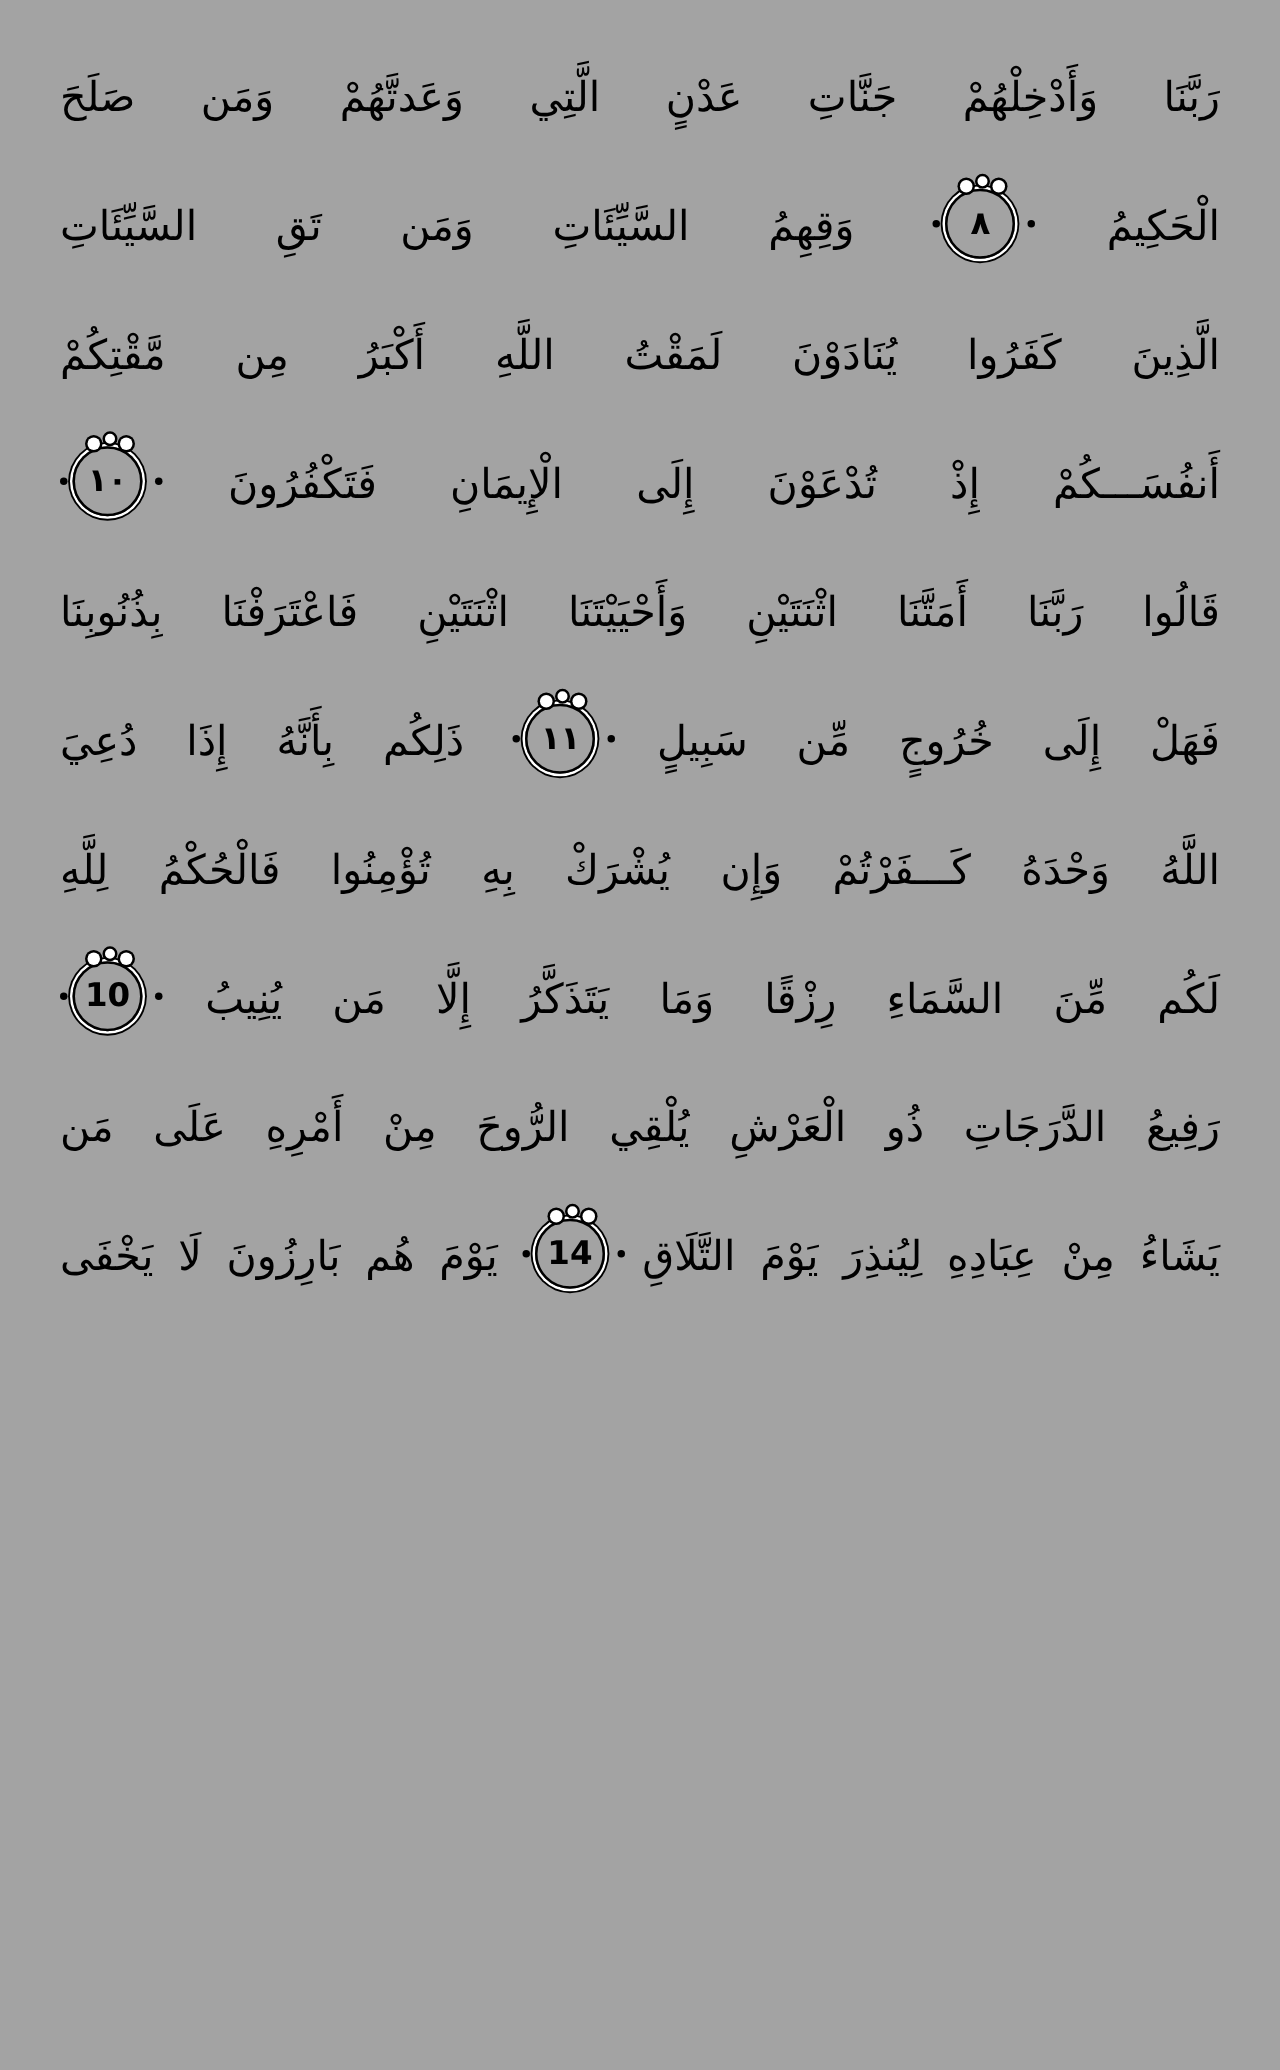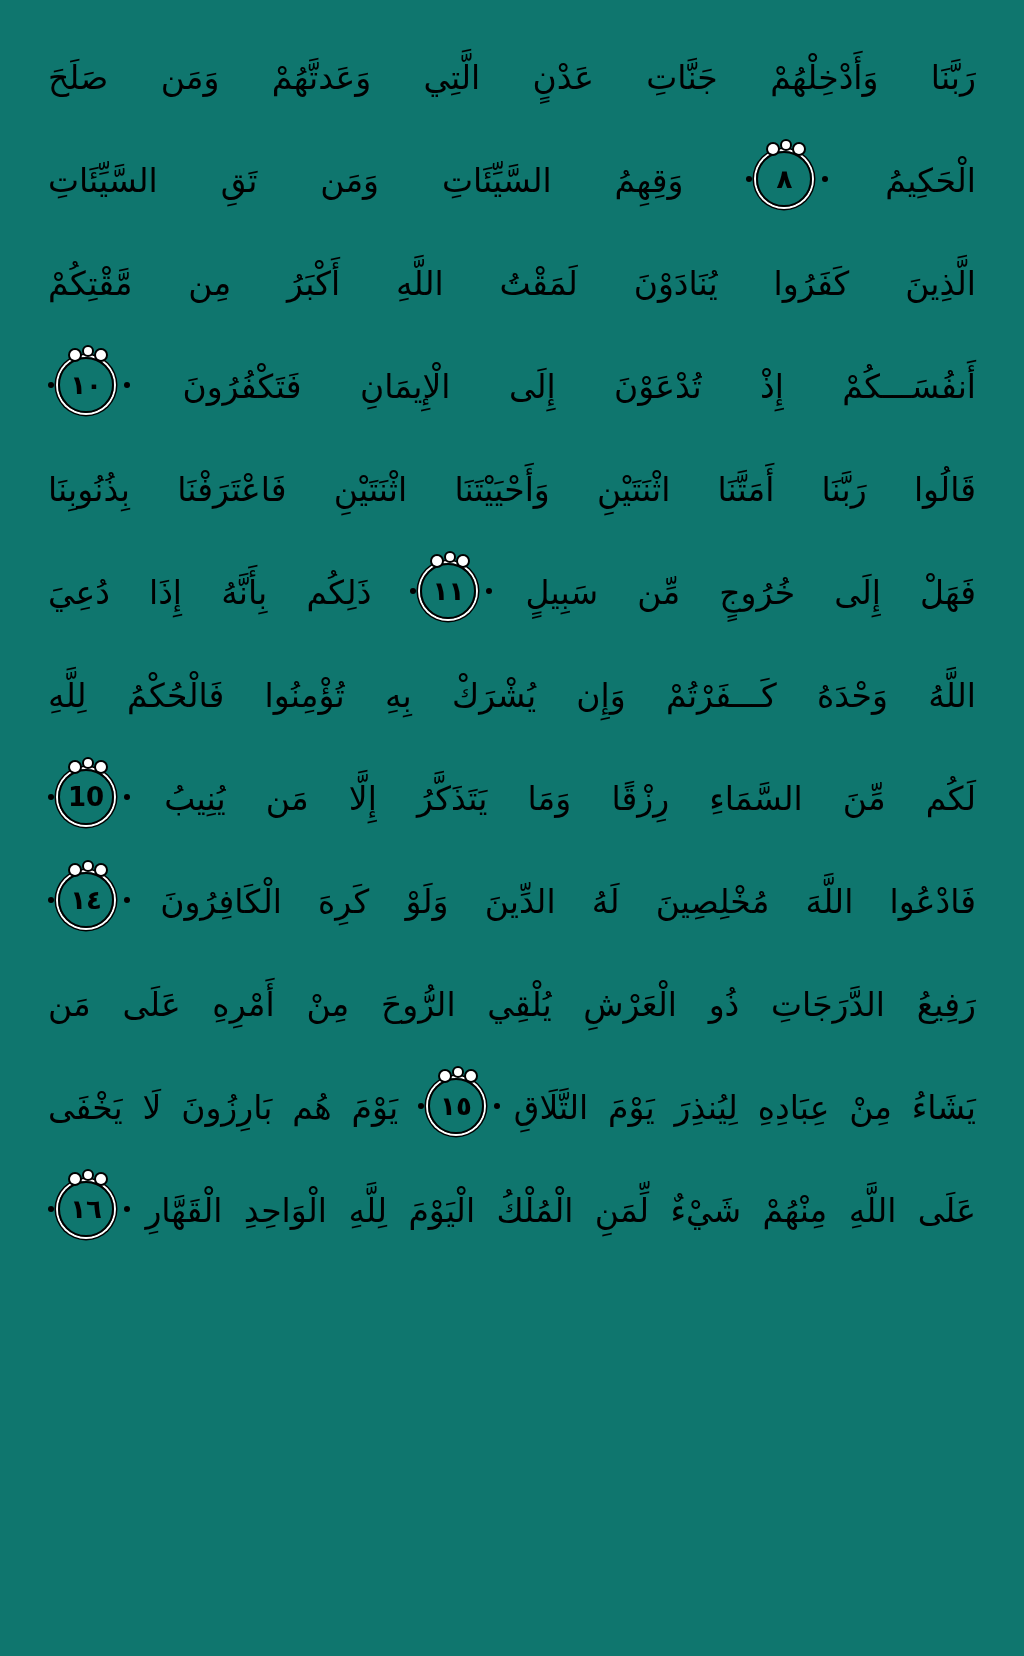--- a/index.html
+++ b/index.html
@@ -5,21 +5,21 @@
   html, body {
     margin: 0;
     padding: 0;
     background: #ffffff;
   }
   .page {
     position: relative;
     box-sizing: border-box;
     width: 1024px;
     height: 1656px;
-    background: #0f766e;
+    background: #a3a3a3;
     padding: 26px 48px 0 48px;
     direction: rtl;
     font-family: "DejaVu Sans", sans-serif;
     color: #000000;
     overflow: hidden;
   }
   .line {
     height: 103px;
     line-height: 103px;
     font-size: 33px;
@@ -89,18 +89,16 @@
 <div class="page">
   <div id="lines-container">
       <div class="line"><span class="text-seg">رَبَّنَا وَأَدْخِلْهُمْ جَنَّاتِ عَدْنٍ الَّتِي وَعَدتَّهُمْ وَمَن صَلَحَ</span></div>
       <div class="line"><span class="text-seg">الْحَكِيمُ</span> <span class="ayah-marker"><span class="ayah-num">٨</span></span> <span class="text-seg">وَقِهِمُ السَّيِّئَاتِ وَمَن تَقِ السَّيِّئَاتِ</span></div>
       <div class="line"><span class="text-seg">الَّذِينَ كَفَرُوا يُنَادَوْنَ لَمَقْتُ اللَّهِ أَكْبَرُ مِن مَّقْتِكُمْ</span></div>
       <div class="line"><span class="text-seg">أَنفُسَـــكُمْ إِذْ تُدْعَوْنَ إِلَى الْإِيمَانِ فَتَكْفُرُونَ</span> <span class="ayah-marker"><span class="ayah-num">١٠</span></span></div>
       <div class="line"><span class="text-seg">قَالُوا رَبَّنَا أَمَتَّنَا اثْنَتَيْنِ وَأَحْيَيْتَنَا اثْنَتَيْنِ فَاعْتَرَفْنَا بِذُنُوبِنَا</span></div>
       <div class="line"><span class="text-seg">فَهَلْ إِلَى خُرُوجٍ مِّن سَبِيلٍ</span> <span class="ayah-marker"><span class="ayah-num">١١</span></span> <span class="text-seg">ذَلِكُم بِأَنَّهُ إِذَا دُعِيَ</span></div>
       <div class="line"><span class="text-seg">اللَّهُ وَحْدَهُ كَـــفَرْتُمْ وَإِن يُشْرَكْ بِهِ تُؤْمِنُوا فَالْحُكْمُ لِلَّهِ</span></div>
       <div class="line"><span class="text-seg">لَكُم مِّنَ السَّمَاءِ رِزْقًا وَمَا يَتَذَكَّرُ إِلَّا مَن يُنِيبُ</span> <span class="ayah-marker"><span class="ayah-num">10</span></span></div>
-      <div class="line"><span class="text-seg">فَادْعُوا اللَّهَ مُخْلِصِينَ لَهُ الدِّينَ وَلَوْ كَرِهَ الْكَافِرُونَ</span> <span class="ayah-marker"><span class="ayah-num">١٤</span></span></div>
       <div class="line"><span class="text-seg">رَفِيعُ الدَّرَجَاتِ ذُو الْعَرْشِ يُلْقِي الرُّوحَ مِنْ أَمْرِهِ عَلَى مَن</span></div>
-      <div class="line"><span class="text-seg">يَشَاءُ مِنْ عِبَادِهِ لِيُنذِرَ يَوْمَ التَّلَاقِ</span> <span class="ayah-marker"><span class="ayah-num">١٥</span></span> <span class="text-seg">يَوْمَ هُم بَارِزُونَ لَا يَخْفَى</span></div>
-      <div class="line"><span class="text-seg">عَلَى اللَّهِ مِنْهُمْ شَيْءٌ لِّمَنِ الْمُلْكُ الْيَوْمَ لِلَّهِ الْوَاحِدِ الْقَهَّارِ</span> <span class="ayah-marker"><span class="ayah-num">١٦</span></span></div>
+      <div class="line"><span class="text-seg">يَشَاءُ مِنْ عِبَادِهِ لِيُنذِرَ يَوْمَ التَّلَاقِ</span> <span class="ayah-marker"><span class="ayah-num">14</span></span> <span class="text-seg">يَوْمَ هُم بَارِزُونَ لَا يَخْفَى</span></div>
     </div>
 </div>
 
 </body></html>

